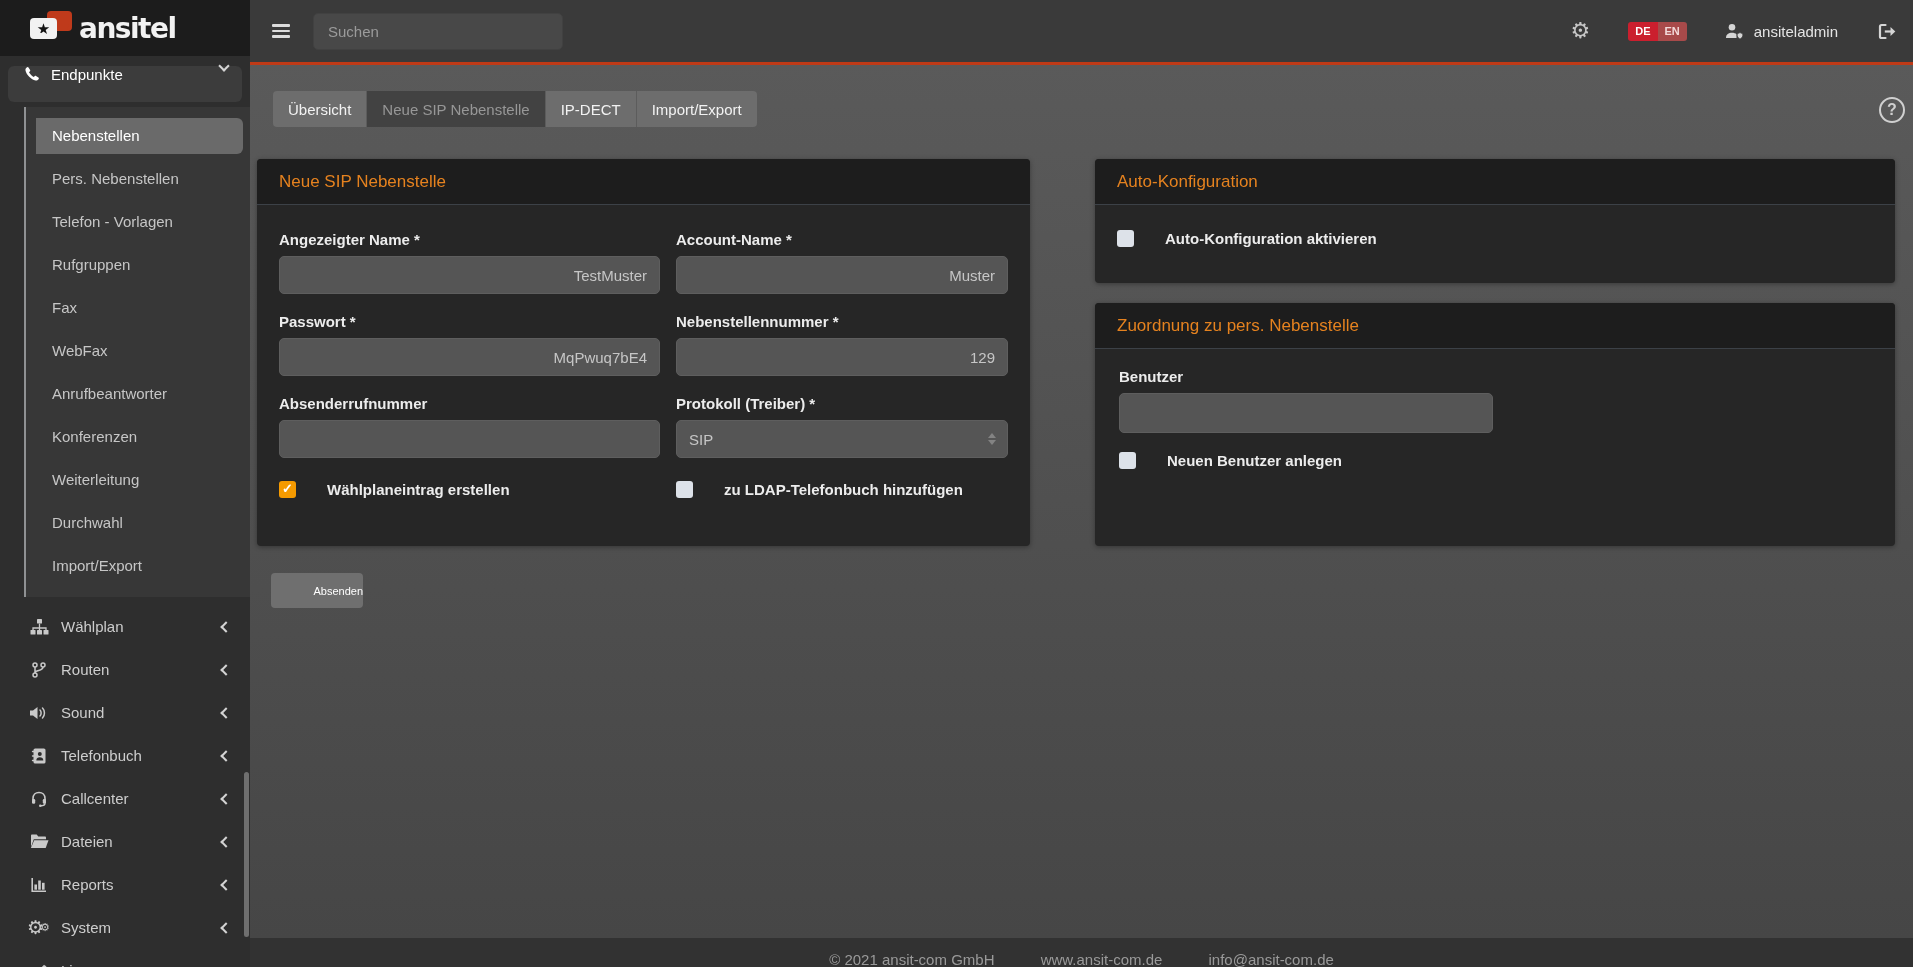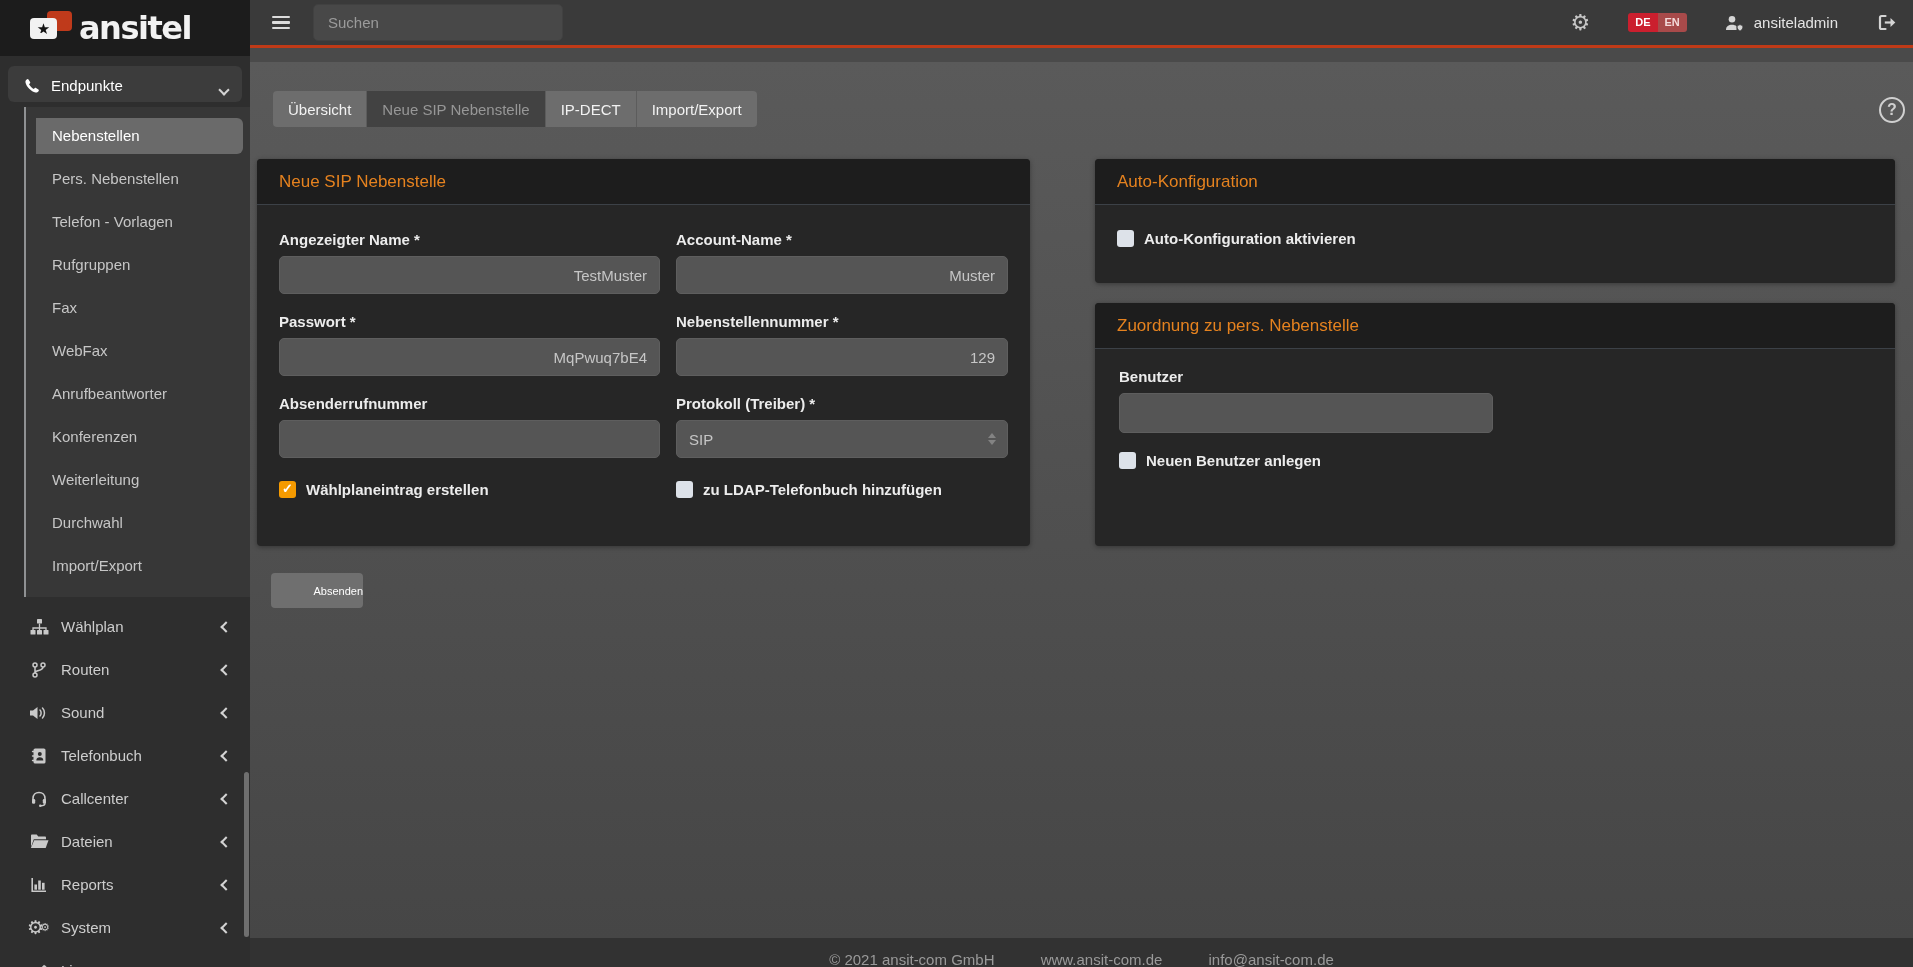--- a/index.html
+++ b/index.html
@@ -8,44 +8,44 @@
 
   
   .sidebar { position:absolute; left:0; top:0; width:250px; height:967px; background:#2e2e2e; z-index:5; }
   .logo { height:56px; background:#1c1c1c; display:flex; align-items:center; padding-left:30px; }
   .logo-icon { position:relative; width:44px; height:38px; flex:0 0 auto; }
   .bubble-red { position:absolute; right:2px; top:2px; width:25px; height:20px; background:#bf3a1b; border-radius:4px; }
   .bubble-red::after { content:""; position:absolute; right:3px; bottom:-5px; border:6px solid transparent; border-top-color:#bf3a1b; border-right-width:2px; }
   .bubble-white { position:absolute; left:0; top:9px; width:27px; height:21px; background:#f2f2f2; border-radius:4px;
                   display:flex; align-items:center; justify-content:center; color:#141414; font-size:15px; line-height:1; }
   .bubble-white::after { content:""; position:absolute; left:4px; bottom:-6px; border:6px solid transparent; border-top-color:#f2f2f2; border-left-width:2px; }
-  .logo-text { font-family:"DejaVu Sans", sans-serif; font-weight:bold; font-size:32px; color:#f2f2f2; letter-spacing:-1.5px; margin-left:5px; }
-
-  .menu-top { margin:10px 8px 0 8px; height:36px; background:#3c3c3c; border-radius:6px; display:flex; align-items:flex-end;
-              padding:8px 14px; color:#fff; font-size:15px; cursor:pointer; }
+  .logo-text { font-family:"DejaVu Sans", sans-serif; font-weight:bold; font-size:28px; color:#f2f2f2; letter-spacing:-1.5px; margin-left:5px; }
+
+  .menu-top { margin:10px 8px 0 8px; height:36px; background:#3c3c3c; border-radius:6px; display:flex; align-items:flex-start;
+              padding:0 14px; color:#fff; font-size:15px; cursor:pointer; }
   .menu-top .mi-icon { width:20px; display:flex; justify-content:center; }
   .menu-top span.lbl { margin-left:9px; }
   .chev { width:8px; height:8px; border-left:2px solid #d4d4d4; border-bottom:2px solid #d4d4d4; display:inline-block; }
   .chev.down { transform:rotate(-45deg); margin-left:auto; margin-top:-4px; }
   .chev.left { transform:rotate(45deg); margin-left:auto; }
 
   .submenu { margin:5px 0 8px 24px; background:#373737; border-left:2px solid #8f9193; padding:4px 0 6px 10px; }
   .subitem { height:36px; line-height:36px; padding-left:16px; margin:7px 7px 7px 0; color:#c6c6c6; font-size:15px; cursor:pointer; }
   .subitem.selected { background:#6a6a6a; color:#fff; border-radius:0 6px 6px 0; }
 
   .menu-item { height:43px; display:flex; align-items:center; padding:0 20px 0 28px; color:#cdcdcd; font-size:15px; cursor:pointer; }
   .mi-icon { width:22px; display:flex; justify-content:center; align-items:center; flex:0 0 auto; }
   .menu-item .lbl { margin-left:11px; }
   .gear-wrap { position:relative; width:22px; height:18px; }
   .gear-big { position:absolute; left:-1px; top:-3px; font-family:"DejaVu Sans", sans-serif; font-size:19px; color:#c9c9c9; }
   .gear-small { position:absolute; left:12px; top:2px; font-family:"DejaVu Sans", sans-serif; font-size:11px; color:#c9c9c9; }
   .sb-scroll { position:absolute; right:1px; top:772px; width:5px; height:165px; background:#6f6f6f; border-radius:3px; }
 
   
-  .topbar { position:absolute; left:250px; right:0; top:0; height:48px; background:#3a3a3a;
+  .topbar { position:absolute; left:250px; right:0; top:0; height:65px; background:#3a3a3a;
             border-bottom:3px solid #bf3a17; display:flex; align-items:center; z-index:4; }
   .hamburger { margin-left:22px; width:18px; cursor:pointer; }
   .hamburger i { display:block; height:2.5px; background:#dcdcdc; margin:3px 0; border-radius:1px; }
   .search { margin-left:23px; width:250px; height:37px; background:#484848; border:1px solid #414141; border-radius:5px;
             color:#cfcfcf; font-size:15px; padding:0 14px; outline:none; font-family:"Liberation Sans", sans-serif; }
   .search::placeholder { color:#9b9b9b; }
   .tb-right { margin-left:auto; display:flex; align-items:center; padding-right:16px; }
   .tb-gear { font-family:"DejaVu Sans", sans-serif; font-size:22px; color:#c6c6c6; cursor:pointer; line-height:1; }
   .lang { display:flex; margin-left:38px; border-radius:3px; overflow:hidden; font-size:11px; font-weight:bold; cursor:pointer; }
   .lang span { padding:3px 7px 4px; }
@@ -78,21 +78,21 @@
   .field label { display:block; font-size:15px; font-weight:bold; color:#ececec; margin-bottom:8px; }
   .tinput { width:100%; height:38px; background:#555; border:1px solid #5e5e5e; border-radius:5px;
             color:#c6c6c6; font-size:15px; padding:0 12px; outline:none; font-family:"Liberation Sans", sans-serif;text-align:right; }
   .select { position:relative; display:flex; align-items:center; cursor:pointer; }
   .sort-ic { position:absolute; right:11px; display:flex; flex-direction:column; gap:2px; }
   .sort-ic i { width:0; height:0; border-left:4px solid transparent; border-right:4px solid transparent; display:block; }
   .sort-ic .up { border-bottom:5px solid #838383; }
   .sort-ic .dn { border-top:5px solid #838383; }
 
   .check-grid { display:grid; grid-template-columns:397px 1fr; padding:4px 22px 0 22px; }
-  .checkrow { display:flex; align-items:center; cursor:pointer; }
+  .checkrow { display:flex; align-items:center; cursor:pointer;gap:21px; }
   .cbox { width:17px; height:17px; border-radius:3px; background:#dde2e9; margin-right:10px; flex:0 0 auto; position:relative; }
   .cbox.checked { background:#f59a00; }
   .cbox.checked::after { content:"✓"; position:absolute; left:3px; top:0px; color:#fff; font-size:13px; font-weight:bold; }
   .checkrow .clbl { font-size:15px; font-weight:bold; color:#ececec; }
 
   .panel-auto .body { padding:25px 22px; }
   .panel-assign .body { padding:19px 24px; }
   .panel-assign .field { margin-bottom:0; }
   .panel-assign .tinput { width:374px; height:40px; }
   .panel-assign .checkrow { margin-top:19px; }

